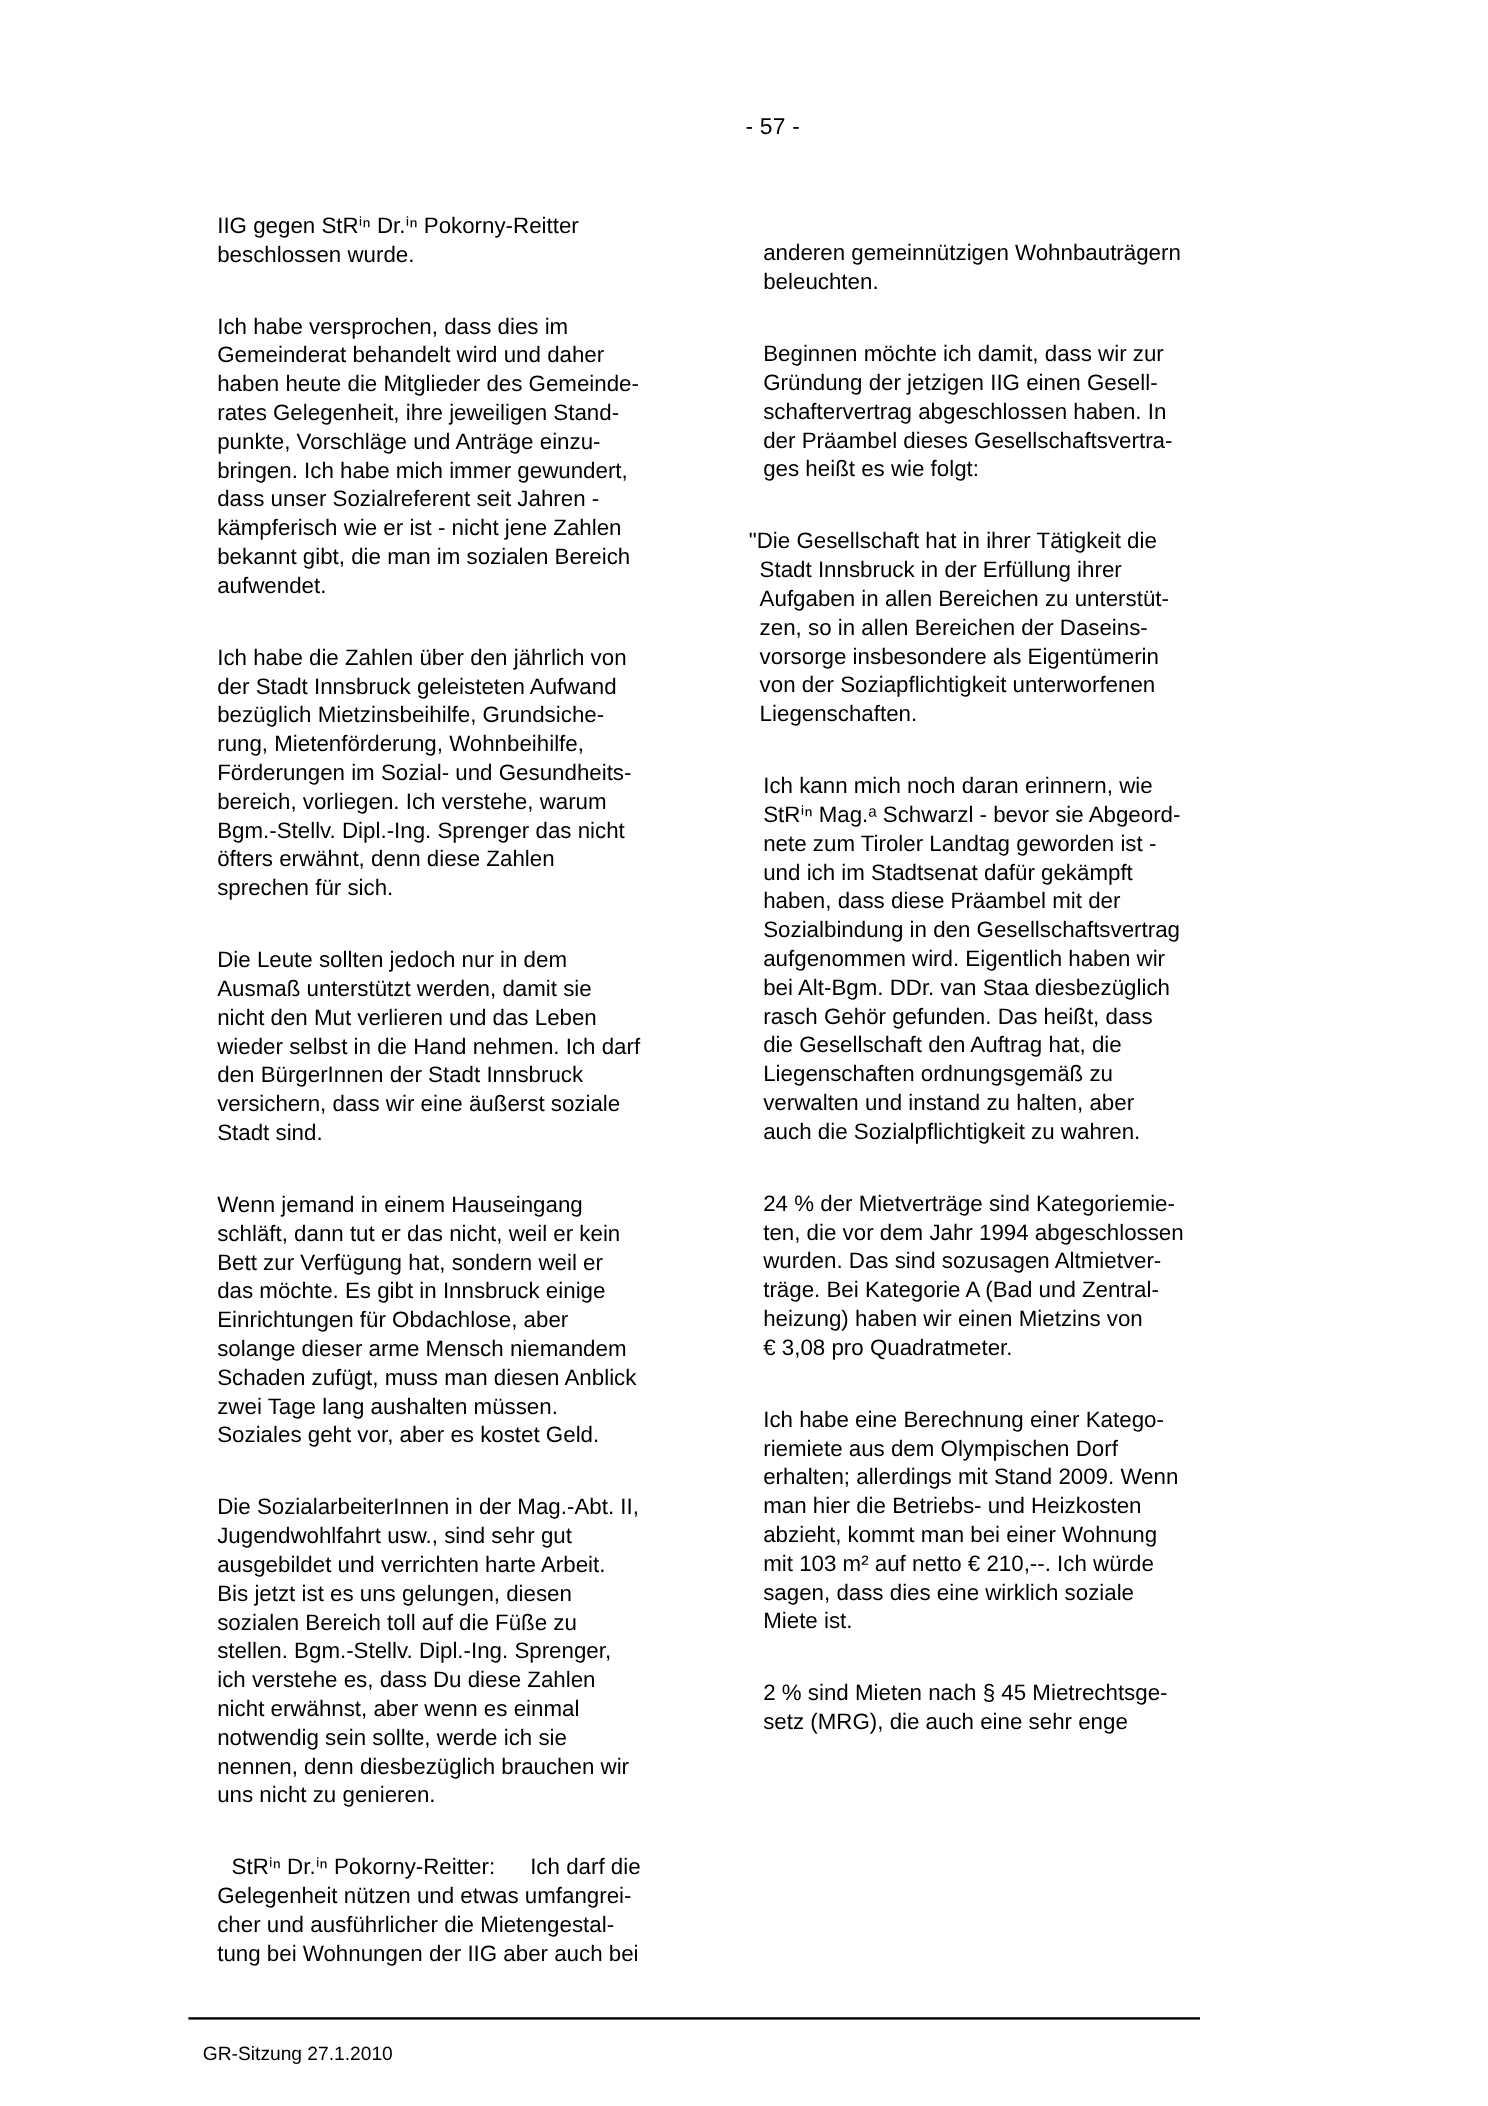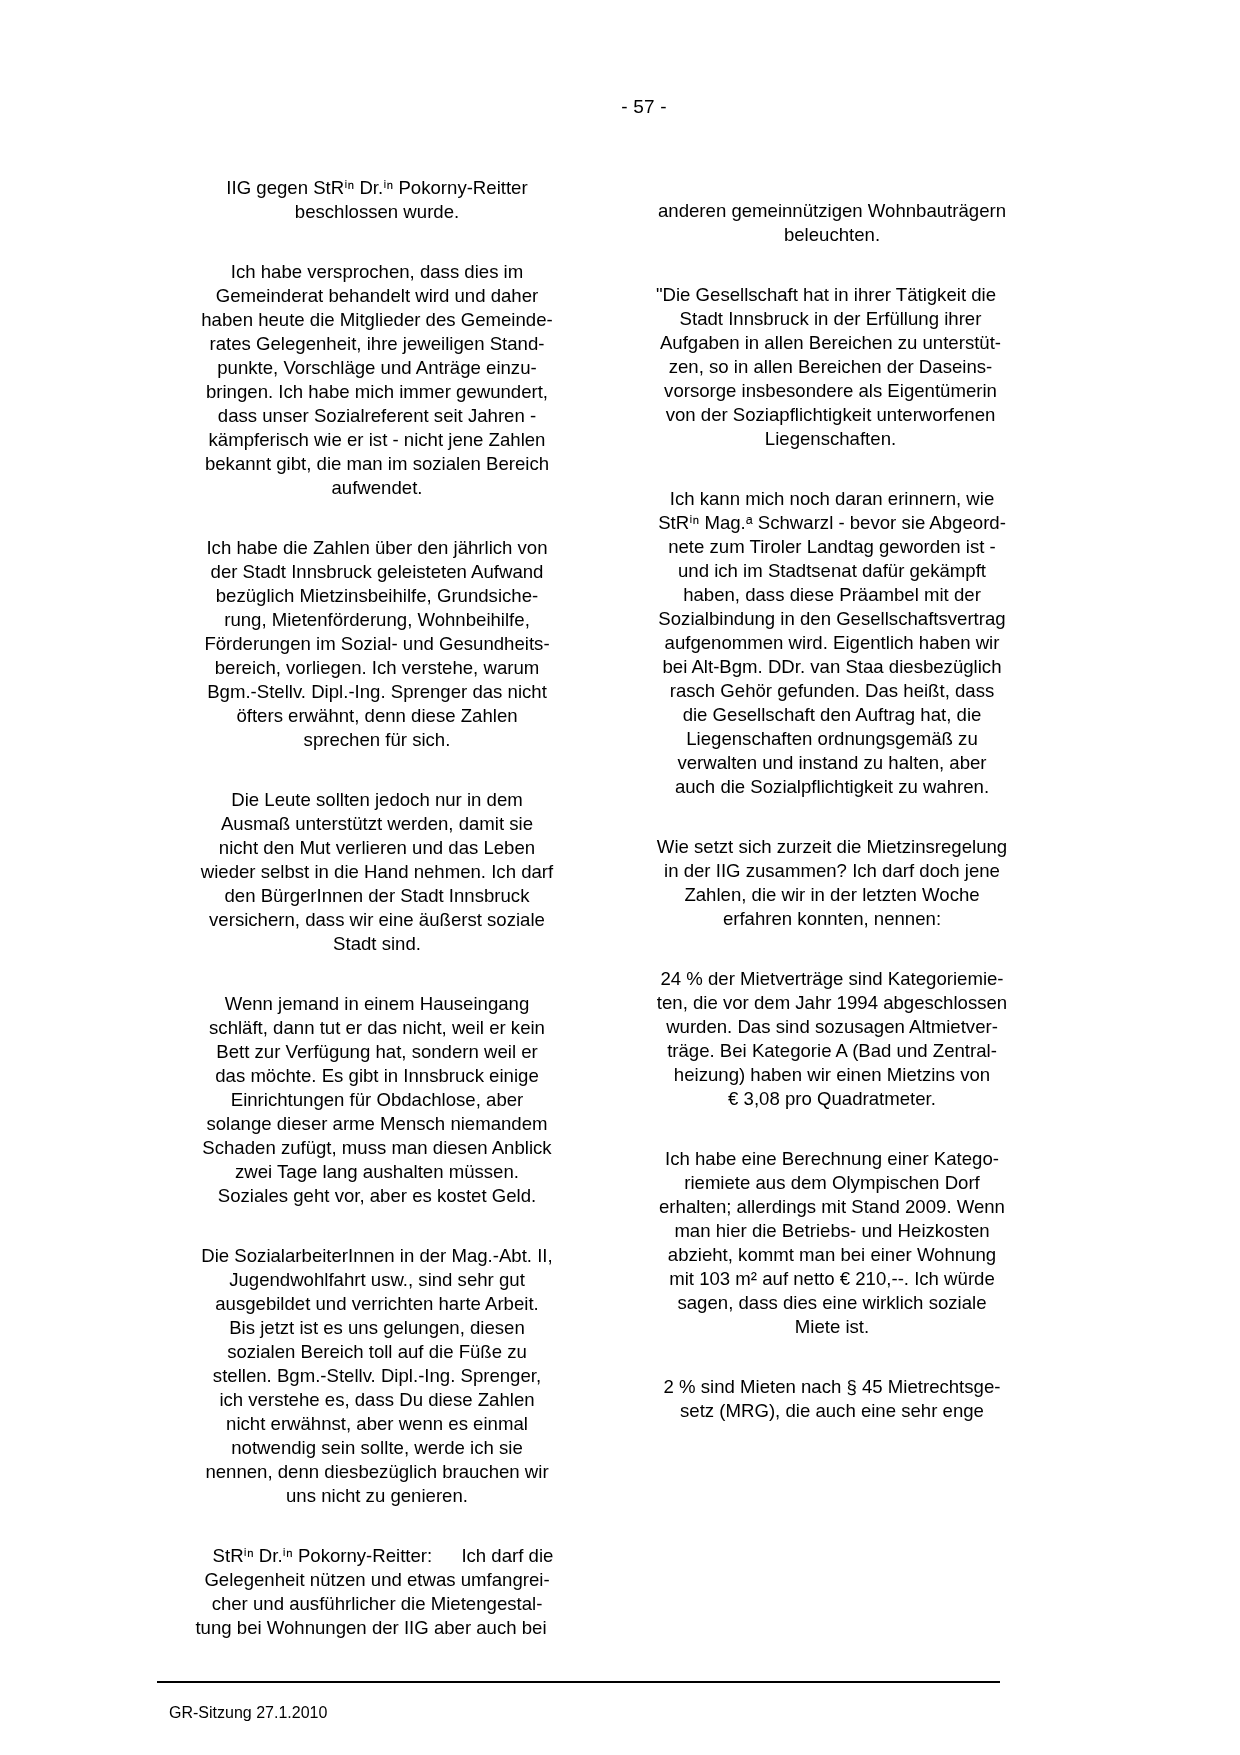--- a/index.html
+++ b/index.html
@@ -27,21 +27,20 @@
     top: 128px;
     width: 440px;
     font-size: 18.6px;
     line-height: 24px;
   }
   .col-left  { left: 133px; }
   .col-right { left: 588px; margin-top: 23px; }
   .para {
     white-space: pre;
     margin: 0 0 12px 0;
-    text-align: center;
   }
   .quote   { padding-left: 9px; }
   .hanging { text-indent: -9px; }
   .bold    { font-weight: normal; }
   .footer-rule {
     position: absolute;
     left: 133px;
     top: 1657px;
     width: 843px;
     height: 0;
@@ -112,44 +111,45 @@
 uns nicht zu genieren.</p>
     <p class="para"><span class="bold">StRⁱⁿ Dr.ⁱⁿ Pokorny-Reitter:</span><span> Ich darf die
 Gelegenheit nützen und etwas umfangrei-
 cher und ausführlicher die Mietengestal-
 tung bei Wohnungen der IIG aber auch bei</span></p>
   </div>
 
   <div class="col col-right">
     <p class="para">anderen gemeinnützigen Wohnbauträgern
 beleuchten.</p>
+    <p class="para">Beginnen möchte ich damit, dass wir zur
+Gründung der jetzigen IIG einen Gesell-
+schaftervertrag abgeschlossen haben. In
+der Präambel dieses Gesellschaftsvertra-
+ges heißt es wie folgt:</p>
     <p class="para quote hanging">"Die Gesellschaft hat in ihrer Tätigkeit die
 Stadt Innsbruck in der Erfüllung ihrer
 Aufgaben in allen Bereichen zu unterstüt-
 zen, so in allen Bereichen der Daseins-
 vorsorge insbesondere als Eigentümerin
 von der Soziapflichtigkeit unterworfenen
 Liegenschaften.</p>
     <p class="para">Ich kann mich noch daran erinnern, wie
 StRⁱⁿ Mag.ᵃ Schwarzl - bevor sie Abgeord-
 nete zum Tiroler Landtag geworden ist -
 und ich im Stadtsenat dafür gekämpft
 haben, dass diese Präambel mit der
 Sozialbindung in den Gesellschaftsvertrag
 aufgenommen wird. Eigentlich haben wir
 bei Alt-Bgm. DDr. van Staa diesbezüglich
 rasch Gehör gefunden. Das heißt, dass
 die Gesellschaft den Auftrag hat, die
 Liegenschaften ordnungsgemäß zu
 verwalten und instand zu halten, aber
 auch die Sozialpflichtigkeit zu wahren.</p>
-    <p class="para">Wie setzt sich zurzeit die Mietzinsregelung
-in der IIG zusammen? Ich darf doch jene
-Zahlen, die wir in der letzten Woche
-erfahren konnten, nennen:</p>
     <p class="para">24 % der Mietverträge sind Kategoriemie-
 ten, die vor dem Jahr 1994 abgeschlossen
 wurden. Das sind sozusagen Altmietver-
 träge. Bei Kategorie A (Bad und Zentral-
 heizung) haben wir einen Mietzins von
 € 3,08 pro Quadratmeter.</p>
     <p class="para">Ich habe eine Berechnung einer Katego-
 riemiete aus dem Olympischen Dorf
 erhalten; allerdings mit Stand 2009. Wenn
 man hier die Betriebs- und Heizkosten

